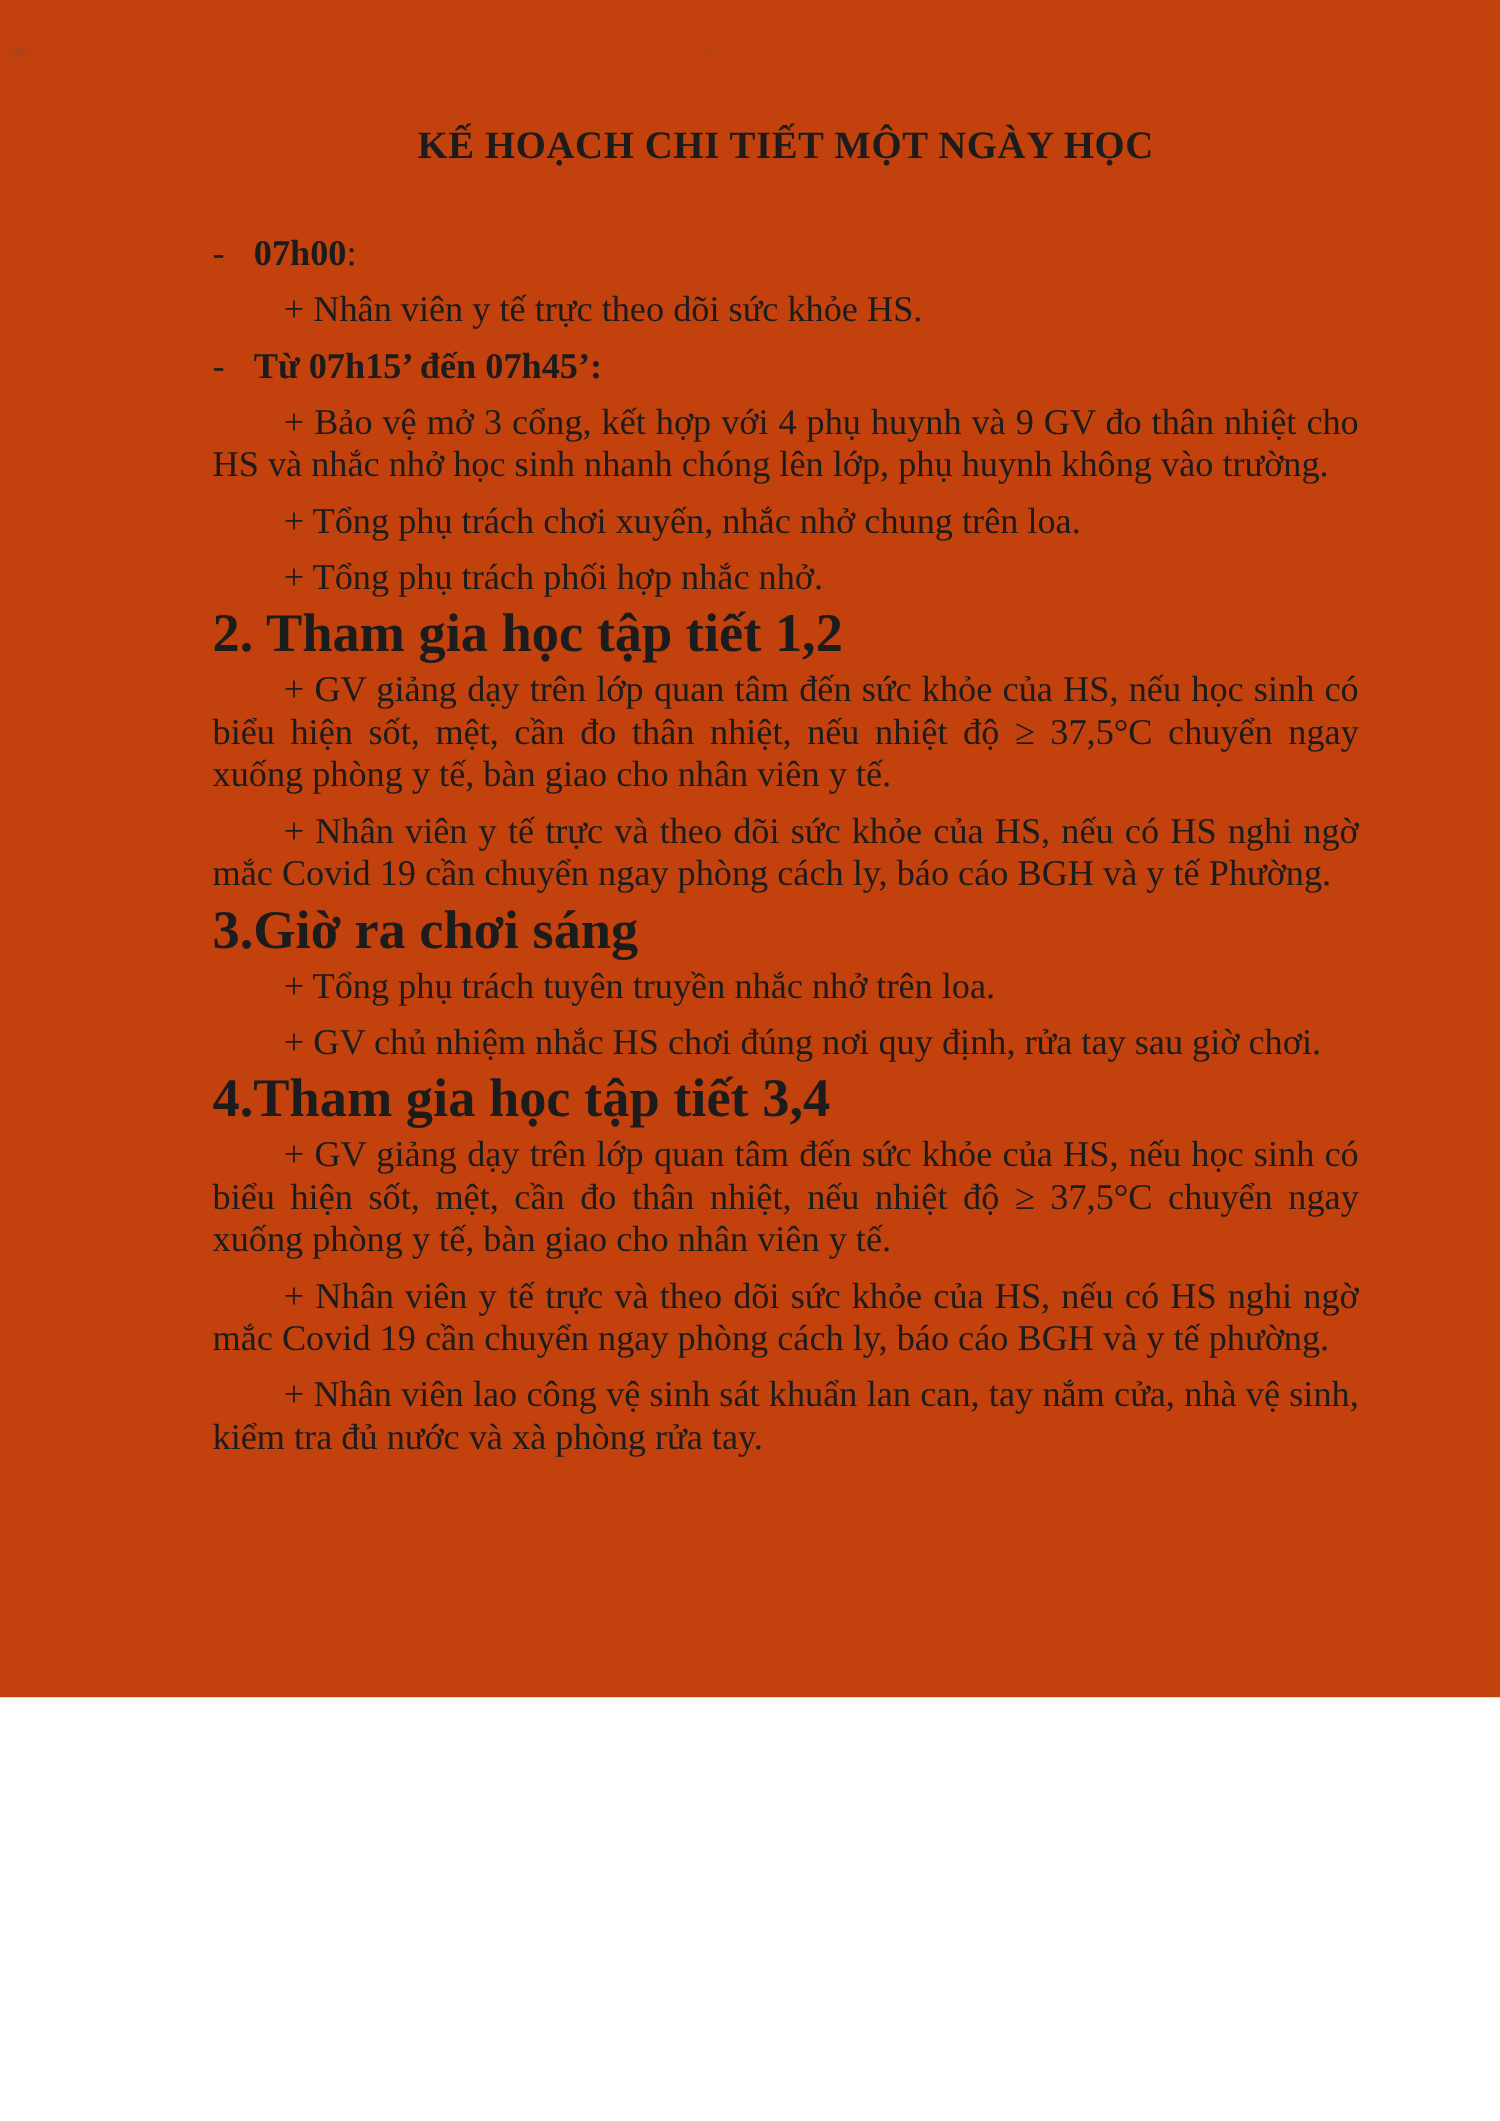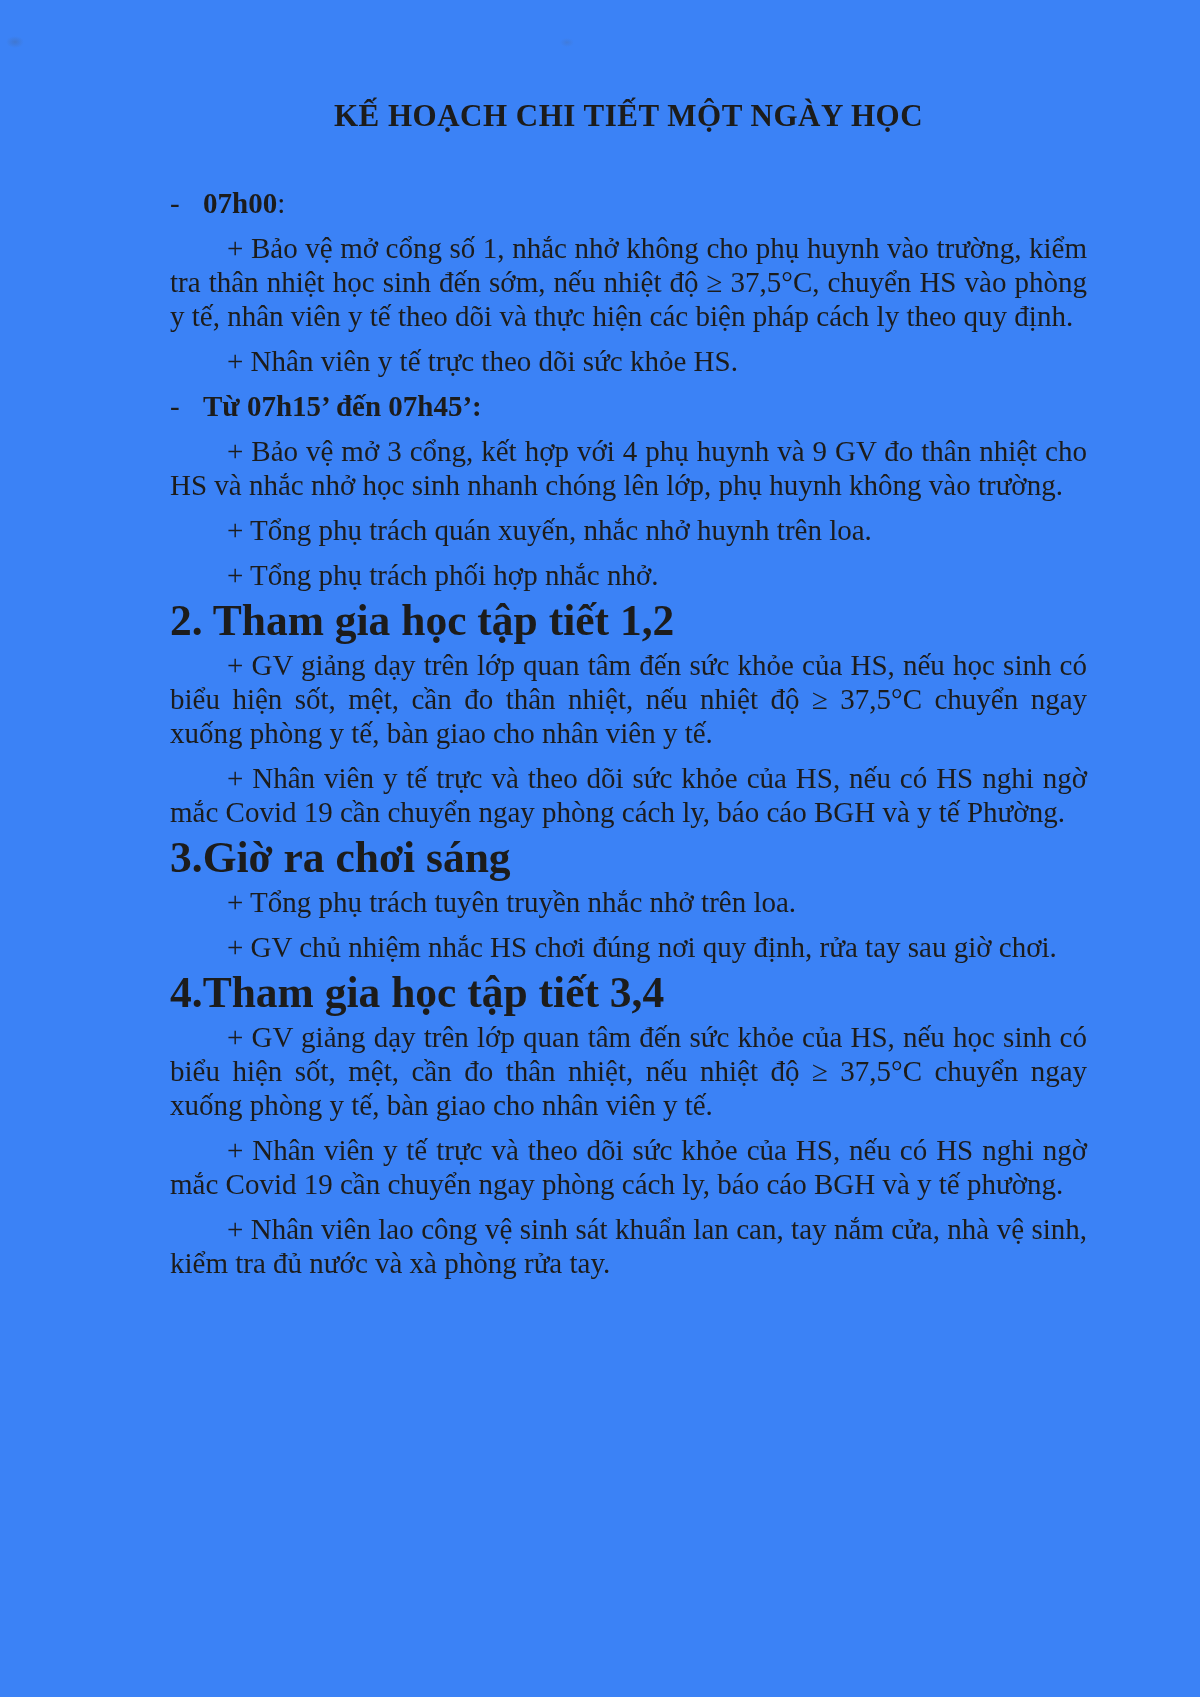--- a/index.html
+++ b/index.html
@@ -4,22 +4,22 @@
 <style>
   html, body {
     margin: 0;
     padding: 0;
     background: #ffffff;
   }
   .page {
     position: relative;
     box-sizing: border-box;
     width: 1200px;
-    height: 1697px;
-    background: #3b82f6;
+    height: 1358px;
+    background: #c2410c;
     padding: 96px 113px 0 170px;
     font-family: "Liberation Serif", "DejaVu Serif", serif;
     font-size: 29px;
     line-height: 34px;
     color: #1c1c1c;
     overflow: hidden;
   }
   .doc-title {
     font-weight: 700;
     text-align: center;
@@ -81,29 +81,28 @@
 
 <div class="page">
   <div class="smudge smudge-1"></div>
   <div class="smudge smudge-2"></div>
 
   <h1 class="doc-title">KẾ HOẠCH CHI TIẾT MỘT NGÀY HỌC</h1>
 
 
   <div class="line-dash"><span class="marker">-</span><span>07h00</span><span class="suffix">:</span></div>
 
-  <p class="para">+ Bảo vệ mở cổng số 1, nhắc nhở không cho phụ huynh vào trường, kiểm tra thân nhiệt học sinh đến sớm, nếu nhiệt độ ≥ 37,5°C, chuyển HS vào phòng y tế, nhân viên y tế theo dõi và thực hiện các biện pháp cách ly theo quy định.</p>
   <p class="para">+ Nhân viên y tế trực theo dõi sức khỏe HS.</p>
 
   <div class="line-dash"><span class="marker">-</span><span>Từ 07h15’ đến 07h45’:</span><span class="suffix"></span></div>
 
   <p class="para">+ Bảo vệ mở 3 cổng, kết hợp với 4 phụ huynh và 9 GV đo thân nhiệt cho HS và nhắc nhở học sinh nhanh chóng lên lớp, phụ huynh không vào trường.</p>
 
 
-  <p class="para">+ Tổng phụ trách quán xuyến, nhắc nhở huynh trên loa.</p>
+  <p class="para">+ Tổng phụ trách chơi xuyến, nhắc nhở chung trên loa.</p>
 
 
 
   <p class="para">+ Tổng phụ trách phối hợp nhắc nhở.</p>
 
   <h2 class="h">2. Tham gia học tập tiết 1,2</h2>
 
   <p class="para">+ GV giảng dạy trên lớp quan tâm đến sức khỏe của HS, nếu học sinh có biểu hiện sốt, mệt, cần đo thân nhiệt, nếu nhiệt độ ≥ 37,5°C chuyển ngay xuống phòng y tế, bàn giao cho nhân viên y tế.</p>
   <p class="para">+ Nhân viên y tế trực và theo dõi sức khỏe của HS, nếu có HS nghi ngờ mắc Covid 19 cần chuyển ngay phòng cách ly, báo cáo BGH và y tế Phường.</p>
 

